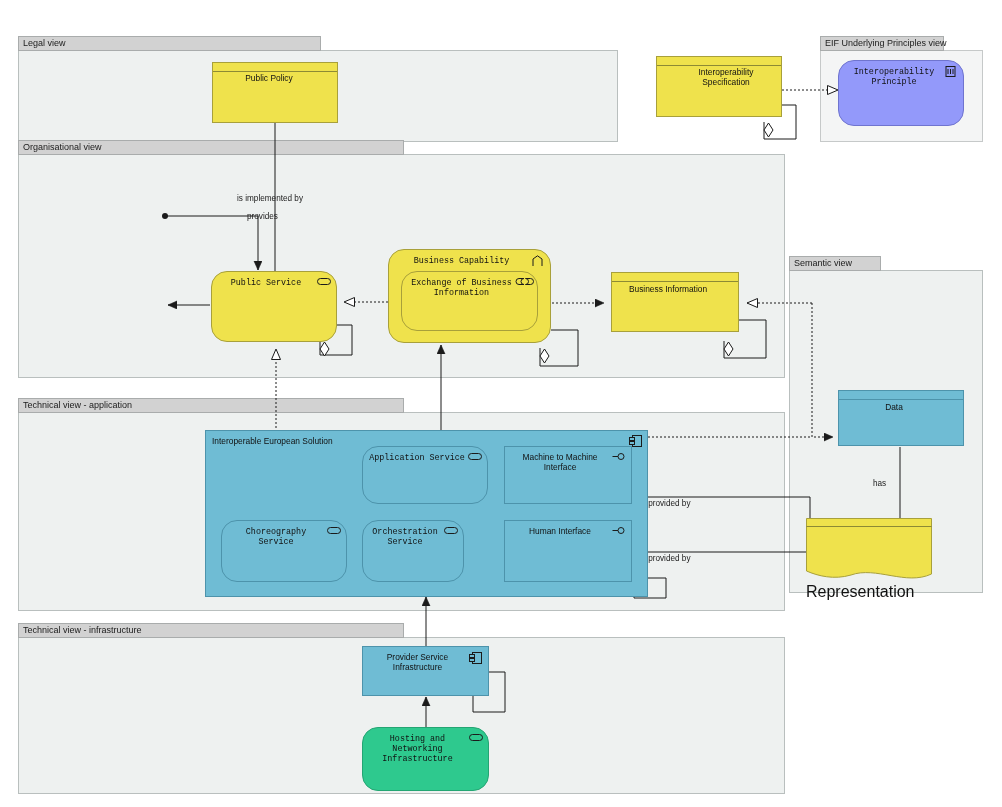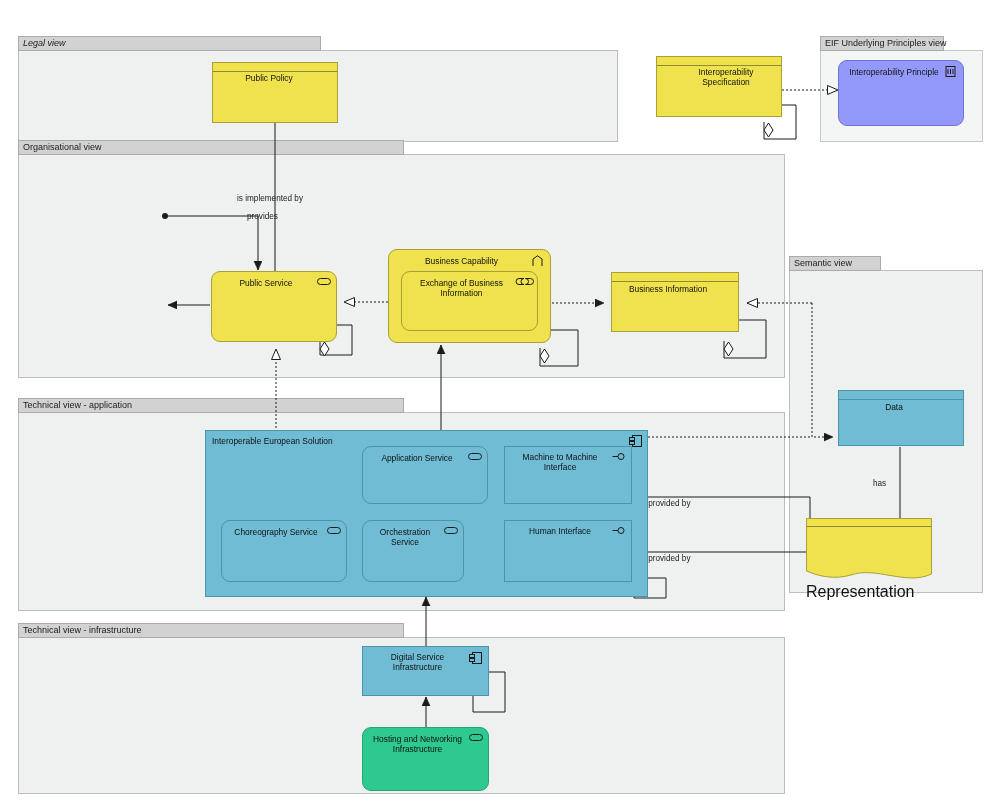--- a/index.html
+++ b/index.html
@@ -17,41 +17,41 @@
       font-size:9px;line-height:13px;padding:0 4px;color:#1b1b1b;white-space:nowrap;}
 
   
   .el{position:absolute;box-sizing:border-box;border:1px solid #9a9a3a;}
   .el .lbl{position:absolute;left:6px;right:20px;top:5px;text-align:center;
       font-size:8.4px;line-height:10px;color:#111;}
   .yel{background:#efe24c;border-color:#a8a03a;}
   .blu{background:#6fbcd4;border-color:#4d93ab;}
   .grn{background:#2ec98e;border-color:#24a573;}
   .pur{background:#9399fa;border-color:#6f74cf;}
-  .rnd{border-radius:9px;}
+  .rnd{border-radius:16px;font-family:Liberation Mono, monospace;}
   .rnd .lbl{top:6px;}
   .hdr{position:absolute;left:0;right:0;top:8px;height:1px;background:#8d8a34;}
   .blu .hdr{background:#4d93ab;}
 
   
   .ic{position:absolute;right:5px;top:5px;width:14px;height:11px;}
   .ic svg{display:block;overflow:visible;}
 
   
   #wires{position:absolute;left:0;top:0;width:1002px;height:807px;pointer-events:none;}
   .cl{position:absolute;font-size:8.2px;line-height:10px;color:#1b1b1b;white-space:nowrap;}
 </style>
 </head>
 <body>
 
 <div id="stage">
 
   <div class="view" style="left:18px;top:36px;width:600px;height:106px;">
     <div class="vbody"></div>
-    <div class="vtab" style="width:303px;font-style:italic;">Legal view</div>
+    <div class="vtab" style="width:303px;">Legal view</div>
   </div>
 
   <div class="view plain" style="left:820px;top:36px;width:163px;height:106px;">
     <div class="vbody"></div>
     <div class="vtab" style="width:124px;">EIF Underlying Principles view</div>
   </div>
 
   <div class="view" style="left:18px;top:140px;width:767px;height:238px;">
     <div class="vbody"></div>
     <div class="vtab" style="width:386px;">Organisational view</div>
@@ -266,21 +266,21 @@
     <div class="lbl" style="left:4px;right:20px;">Human Interface</div>
     <span class="ic">
       <svg width="14" height="9" viewBox="0 0 14 9">
         <line x1="0.5" y1="4.5" x2="6" y2="4.5" stroke="#1b1b1b"></line>
         <circle cx="9" cy="4.5" r="3" fill="none" stroke="#1b1b1b"></circle>
       </svg>
     </span>
   </div>
 
   <div class="el blu" style="left:362px;top:646px;width:127px;height:50px;">
-    <div class="lbl" style="left:4px;right:20px;">Digital Service Infrastructure</div>
+    <div class="lbl" style="left:4px;right:20px;">Provider Service Infrastructure</div>
     <span class="ic">
       <svg width="13" height="12" viewBox="0 0 13 12">
         <rect x="3.5" y="0.5" width="9" height="11" fill="none" stroke="#1b1b1b"></rect>
         <rect x="0.5" y="2.5" width="5" height="3" fill="#6fbcd4" stroke="#1b1b1b"></rect>
         <rect x="0.5" y="6.5" width="5" height="3" fill="#6fbcd4" stroke="#1b1b1b"></rect>
       </svg>
     </span>
   </div>
 
   <div class="el grn rnd" style="left:362px;top:727px;width:127px;height:64px;">

